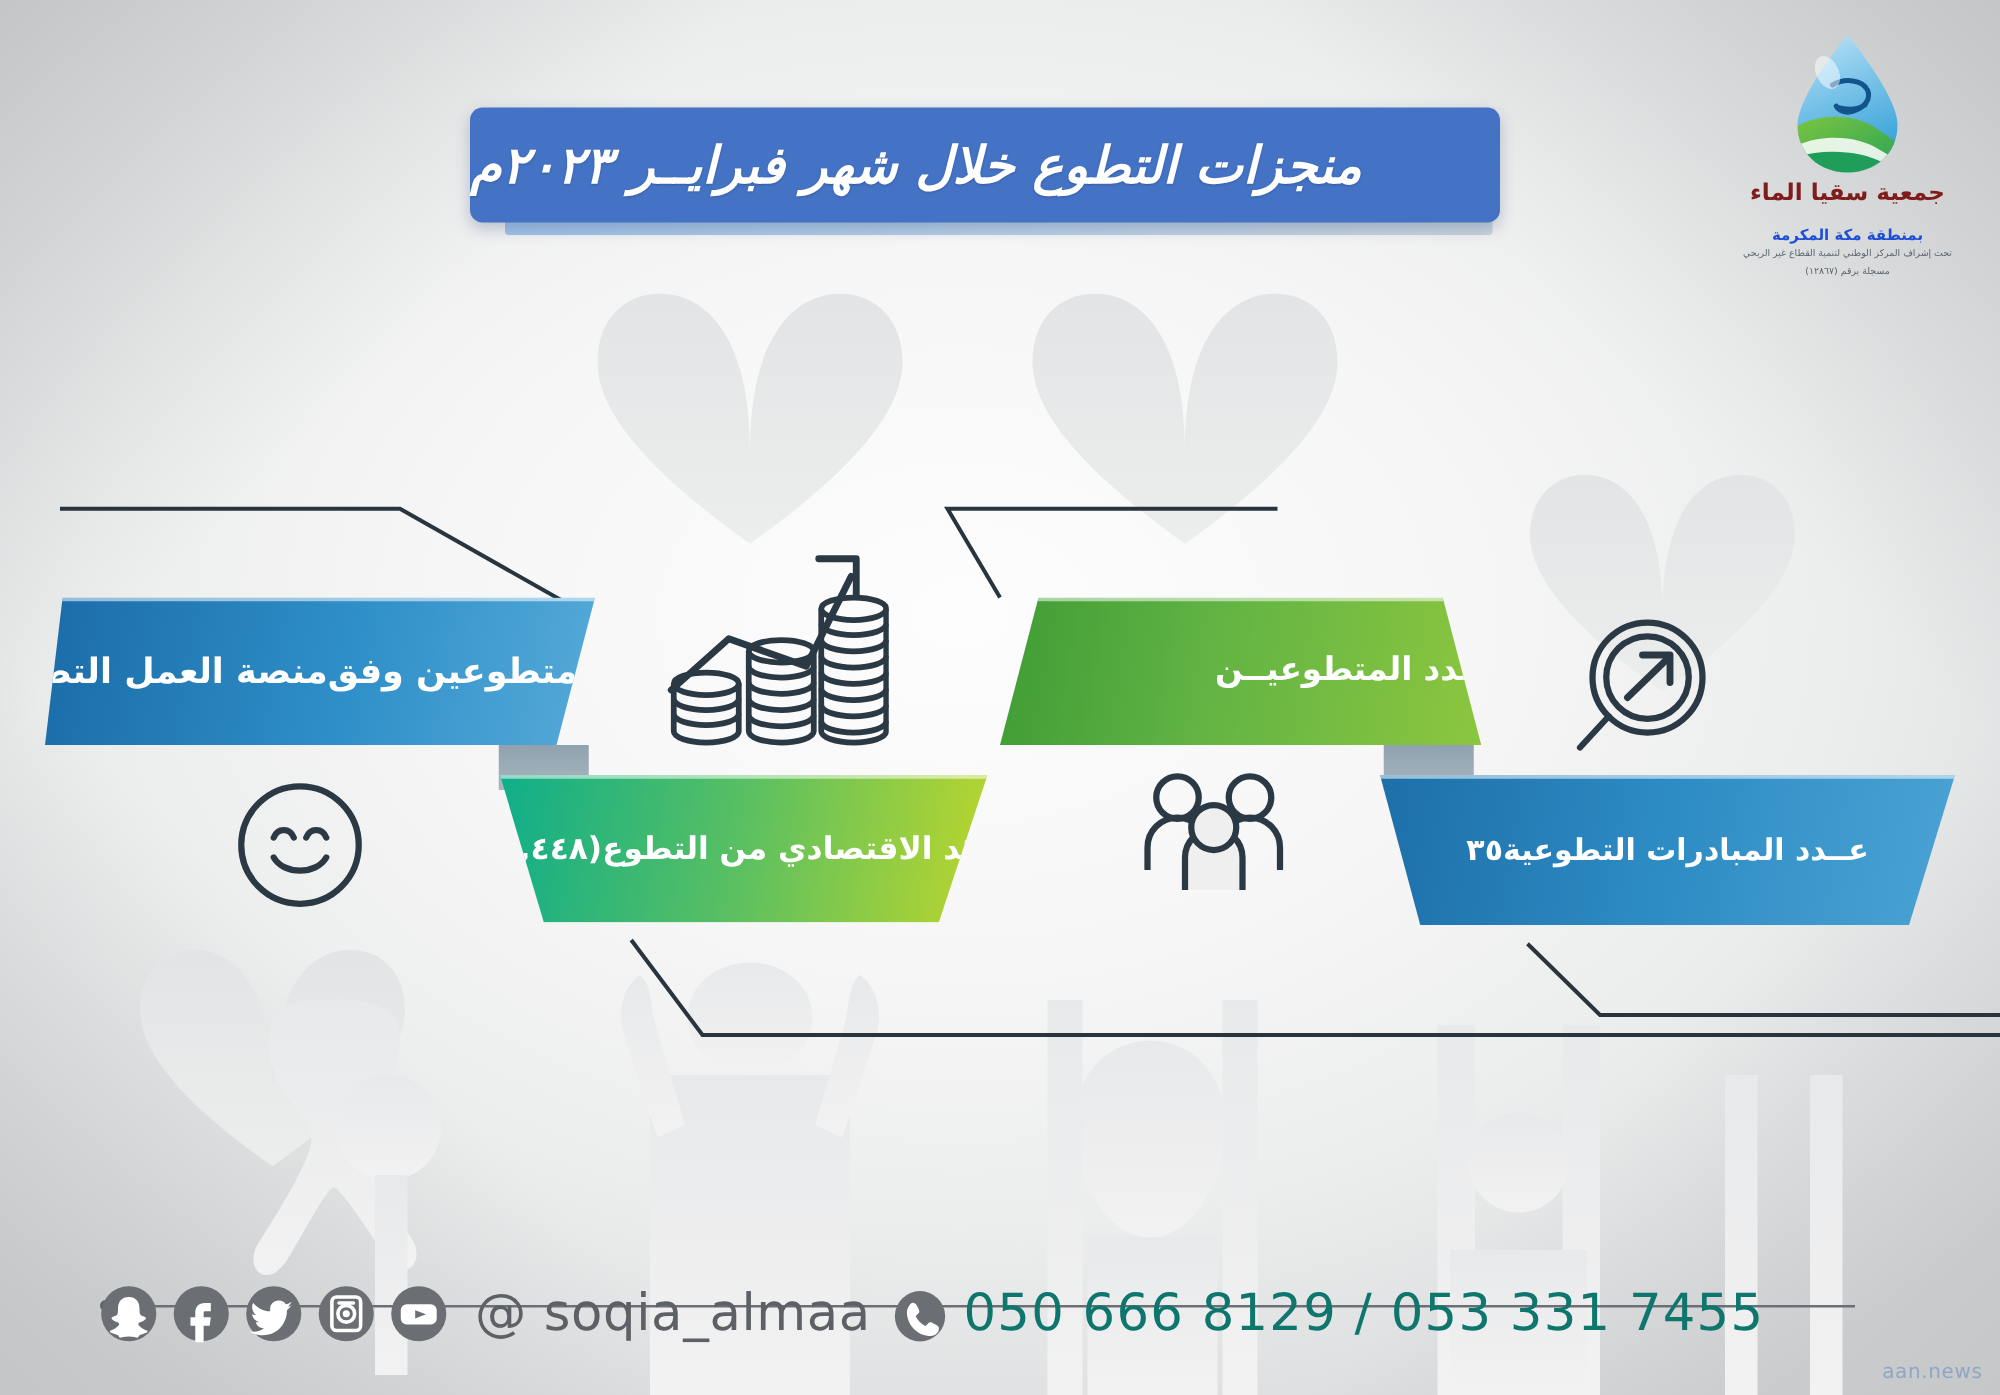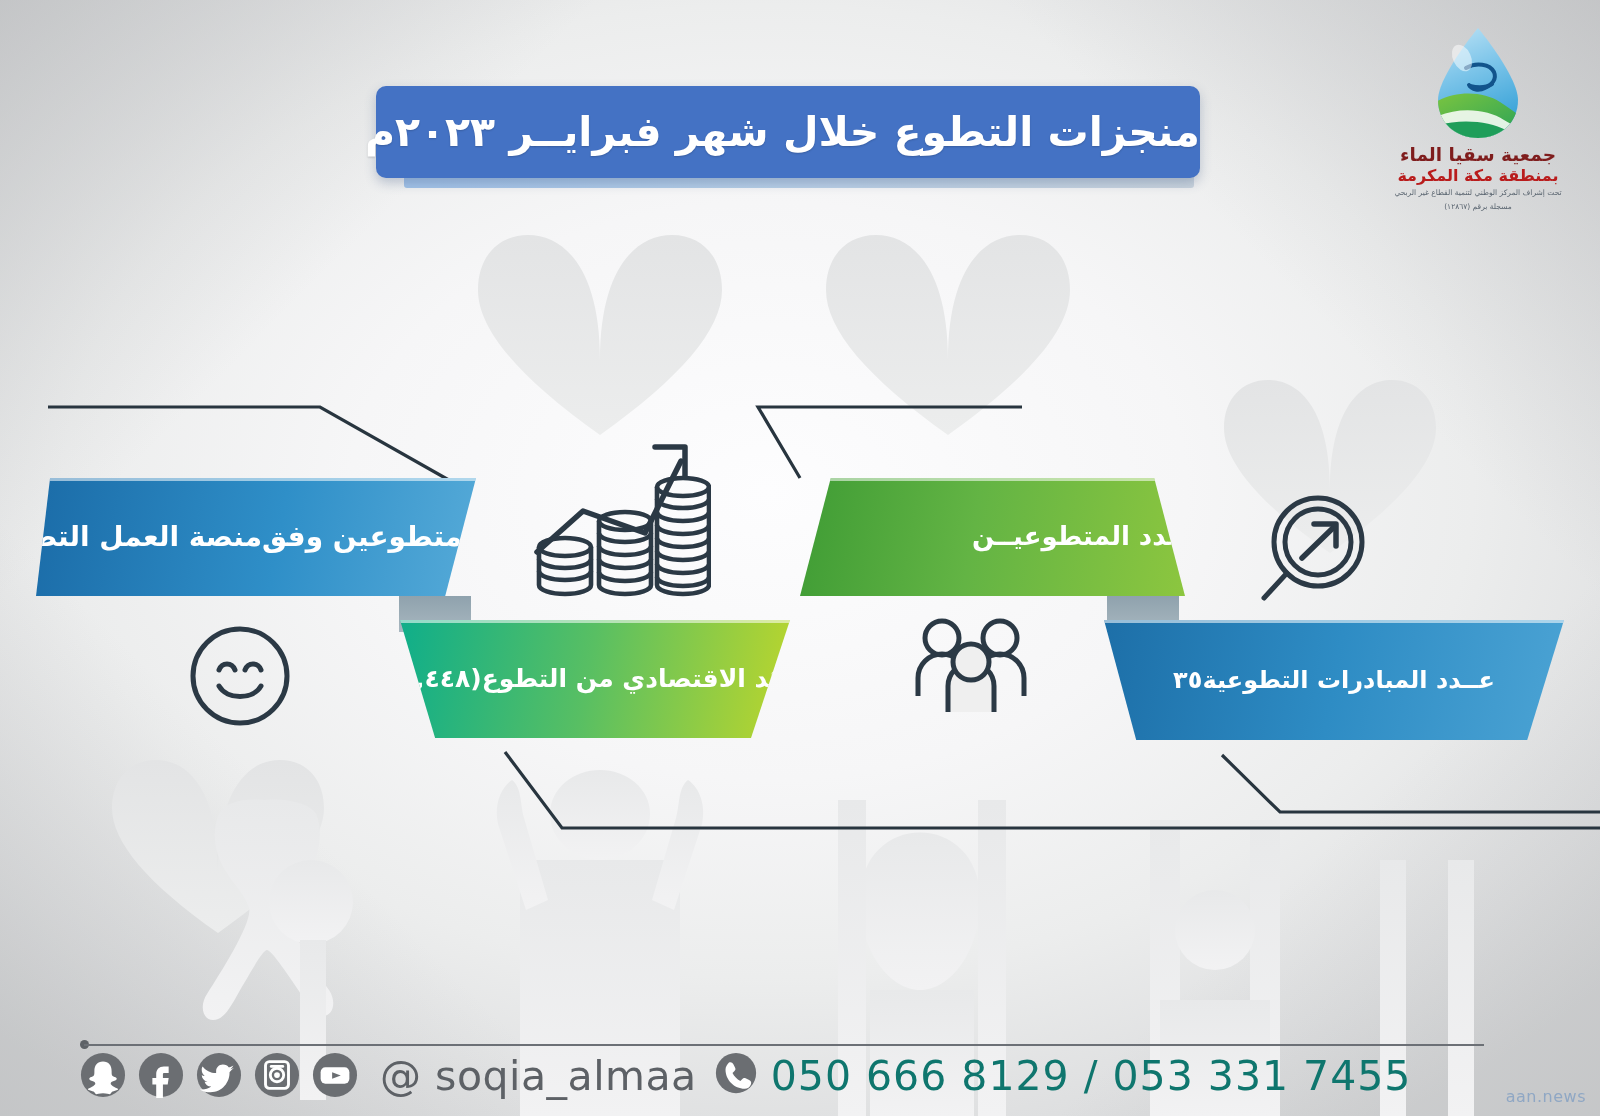--- a/index.html
+++ b/index.html
@@ -20,30 +20,30 @@
   }
   .bg-art{position:absolute;inset:0;pointer-events:none;}
 
   
   .title-wrap{position:absolute;left:376px;top:86px;width:824px;height:100px;}
   .title-shadowbar{position:absolute;left:28px;top:84px;width:790px;height:18px;
     background:linear-gradient(90deg,#9ec0e8,#b9cfe6 55%,#c9d3dc);border-radius:3px;filter:blur(.4px);opacity:.95;}
   .title-bar{position:absolute;left:0;top:0;width:824px;height:92px;
     background:#4472c4;border-radius:10px;
     box-shadow:0 5px 12px rgba(60,85,130,.30);
-    display:flex;align-items:center;justify-content:flex-start;}
+    display:flex;align-items:center;justify-content:flex-end;font-style:italic;}
   .title-bar h1{
     margin:0;color:#ffffff;font-size:41px;font-weight:bold;letter-spacing:.5px;
     text-shadow:0 1px 2px rgba(0,0,0,.18);white-space:nowrap;}
 
   
   .logo{position:absolute;left:1383px;top:24px;width:190px;height:195px;text-align:center;}
   .logo .drop{display:block;margin:0 auto;}
   .logo .l1{font-size:18.5px;font-weight:bold;color:#7f1d1d;margin-top:2px;letter-spacing:-.2px;}
-  .logo .l2{font-size:16px;font-weight:bold;color:#b91c1c;margin-top:1px;}
+  .logo .l2{font-size:12px;font-weight:bold;color:#1d4ed8;margin-top:16px;}
   .logo .l3{font-size:7.5px;color:#5a6570;margin-top:3px;line-height:1.45;}
 
   
   .banner{position:absolute;display:flex;flex-direction:row;align-items:center;justify-content:center;
     color:#fff;text-align:center;line-height:1.28;}
   .banner .ln{display:block;white-space:nowrap;}
 
   
   #banner-satisfaction{
     left:36px;top:478px;width:440px;height:118px;
@@ -80,22 +80,22 @@
   #grey-left{left:399px;top:596px;width:72px;height:36px;}
   #grey-right{left:1107px;top:596px;width:72px;height:36px;}
 
   
   .icon{position:absolute;}
 
   
   .footer-rule{position:absolute;left:84px;top:1044px;width:1400px;height:0;
     border-top:2px solid #6c7076;}
   .footer-dot{position:absolute;left:80px;top:1040px;width:9px;height:9px;border-radius:50%;background:#5e6267;}
-  .footer{position:absolute;left:80px;top:1052px;width:1430px;height:62px;
-    display:flex;align-items:flex-start;direction:ltr;gap:0px;}
+  .footer{position:absolute;left:80px;top:1012px;width:1430px;height:62px;
+    display:flex;align-items:flex-end;direction:ltr;gap:0px;}
   .soc{width:46px;height:46px;margin-right:12px;flex:none;}
   .handle{font-size:41px;color:#5d6166;font-weight:normal;margin-left:10px;margin-right:18px;
     font-family:"DejaVu Sans","Liberation Sans",sans-serif;letter-spacing:.5px;white-space:nowrap;}
   .phone-ico{width:42px;height:42px;margin-right:14px;flex:none;}
   .phones{font-size:41px;color:#0f766e;white-space:nowrap;letter-spacing:1px;}
 
   .watermark{position:absolute;right:14px;bottom:10px;font-size:16px;color:#8fa7c4;letter-spacing:.5px;
     direction:ltr;}
 </style>
 </head>

